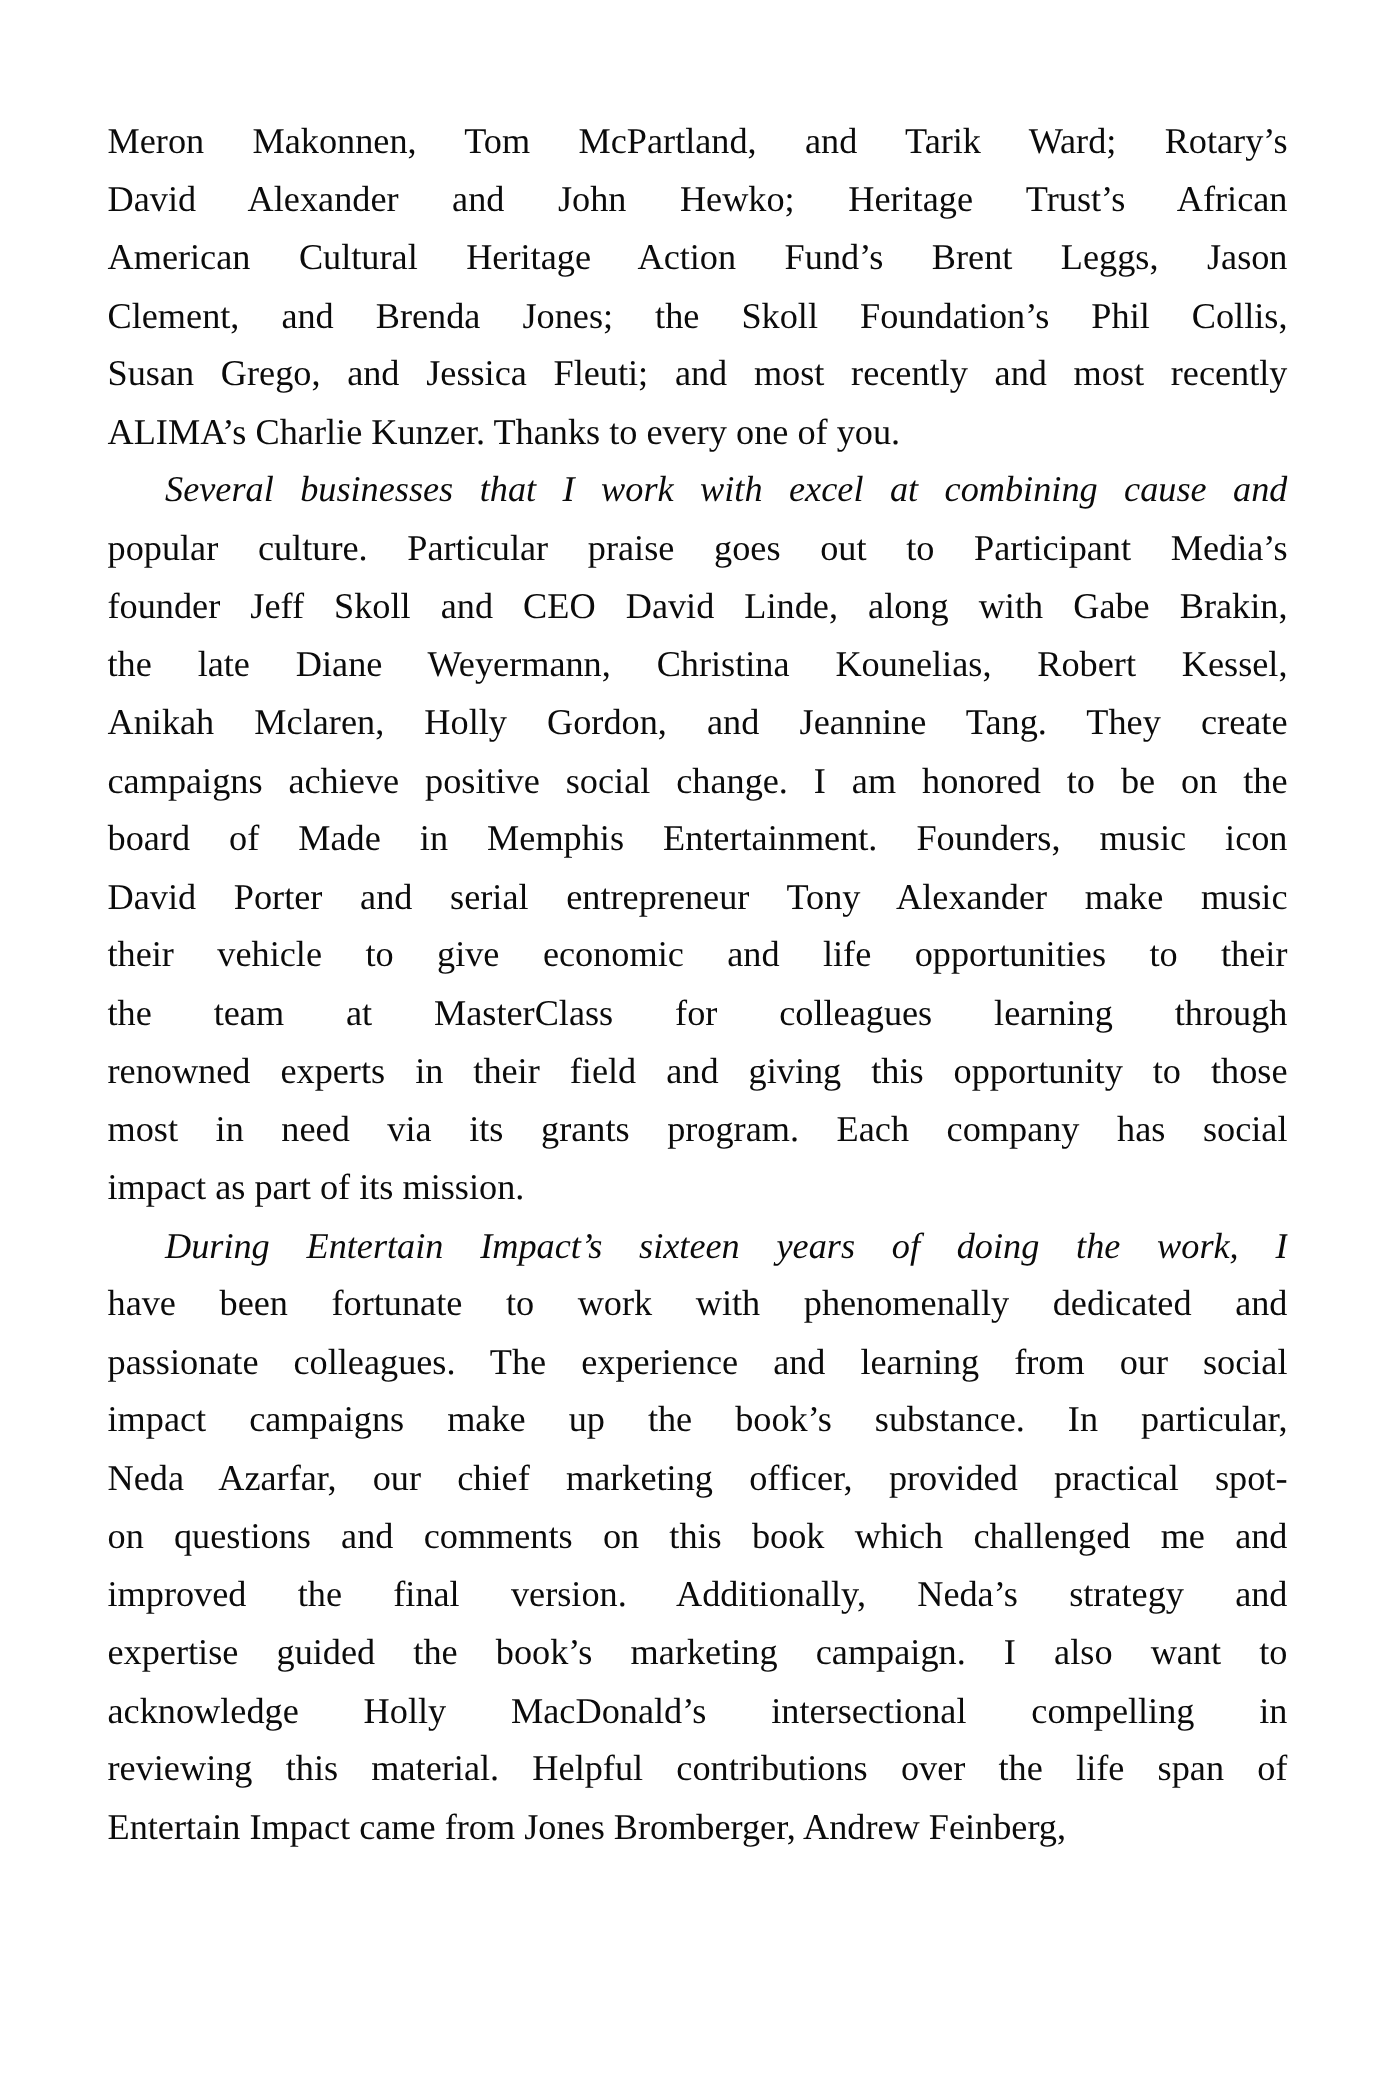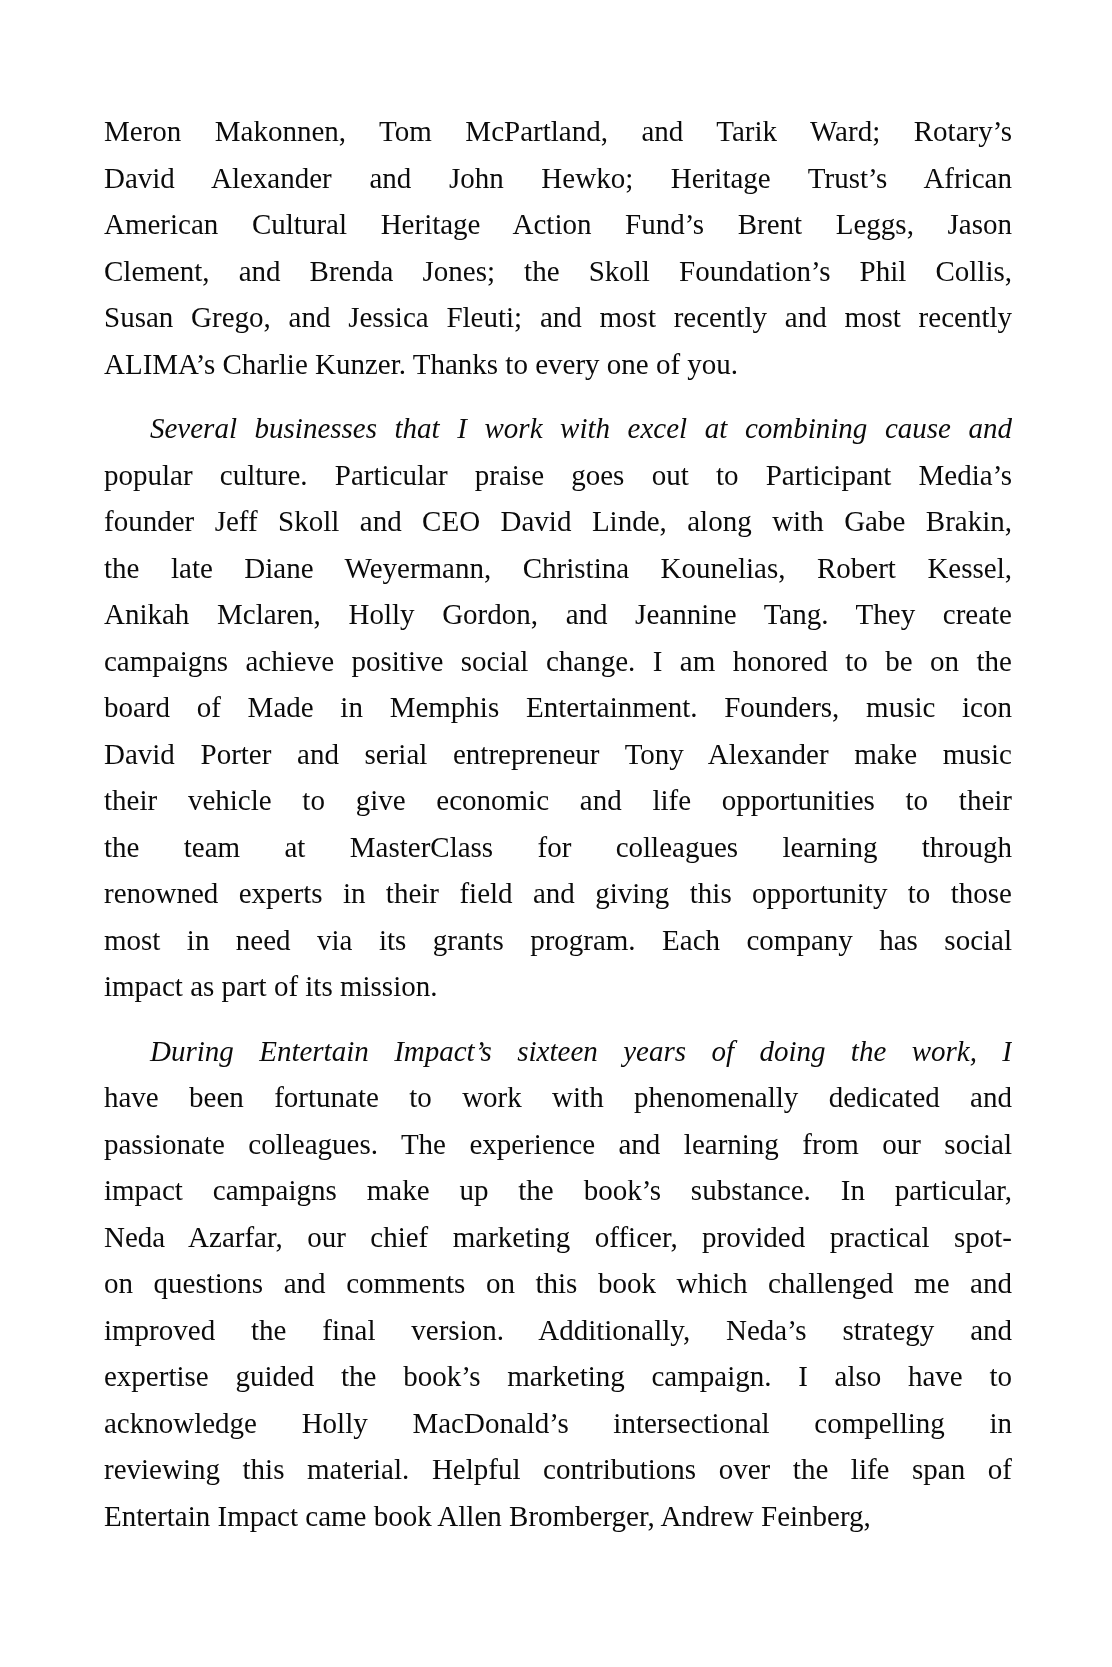--- a/index.html
+++ b/index.html
@@ -13,21 +13,21 @@
     height: 1667px;
     box-sizing: border-box;
     background: #ffffff;
     padding: 90px 82px 60px 86px;
     overflow: hidden;
     font-family: "Liberation Serif", "DejaVu Serif", serif;
     font-size: 29px;
     color: #0b0b0b;
   }
   .paragraph {
-    margin: 18px;
+    margin: 0;
     padding: 0;
   }
   .line {
     height: 46.5px;
     line-height: 46.5px;
     overflow: hidden;
     text-align: justify;
     white-space: normal;
   }
   
@@ -76,18 +76,18 @@
       <div class="line last">impact as part of its mission.</div>
     </div>
     <div class="paragraph">
       <div class="line indent">During Entertain Impact’s sixteen years of doing the work, I</div>
       <div class="line">have been fortunate to work with phenomenally dedicated and</div>
       <div class="line">passionate colleagues. The experience and learning from our social</div>
       <div class="line">impact campaigns make up the book’s substance. In particular,</div>
       <div class="line">Neda Azarfar, our chief marketing officer, provided practical spot-</div>
       <div class="line">on questions and comments on this book which challenged me and</div>
       <div class="line">improved the final version. Additionally, Neda’s strategy and</div>
-      <div class="line">expertise guided the book’s marketing campaign. I also have to</div>
+      <div class="line">expertise guided the book’s marketing campaign. I also want to</div>
       <div class="line">acknowledge Holly MacDonald’s intersectional compelling in</div>
       <div class="line">reviewing this material. Helpful contributions over the life span of</div>
-      <div class="line last">Entertain Impact came book Allen Bromberger, Andrew Feinberg,</div>
+      <div class="line last">Entertain Impact came from Jones Bromberger, Andrew Feinberg,</div>
     </div>
   </div>
 
 </body></html>

